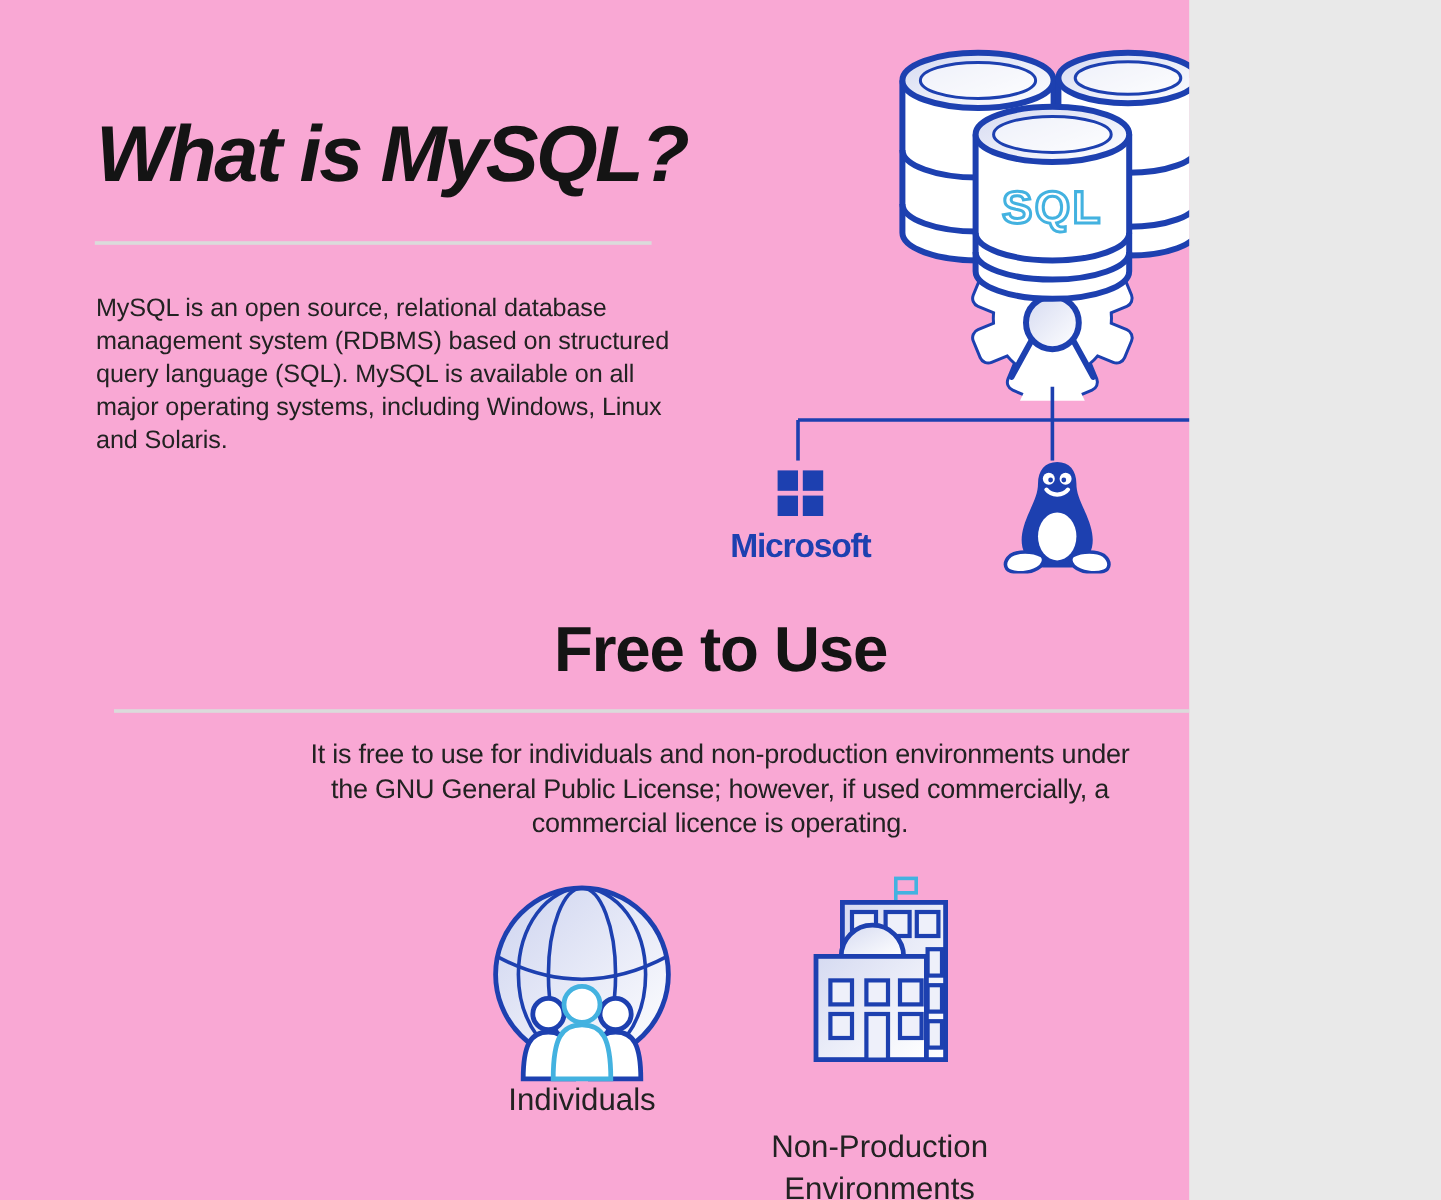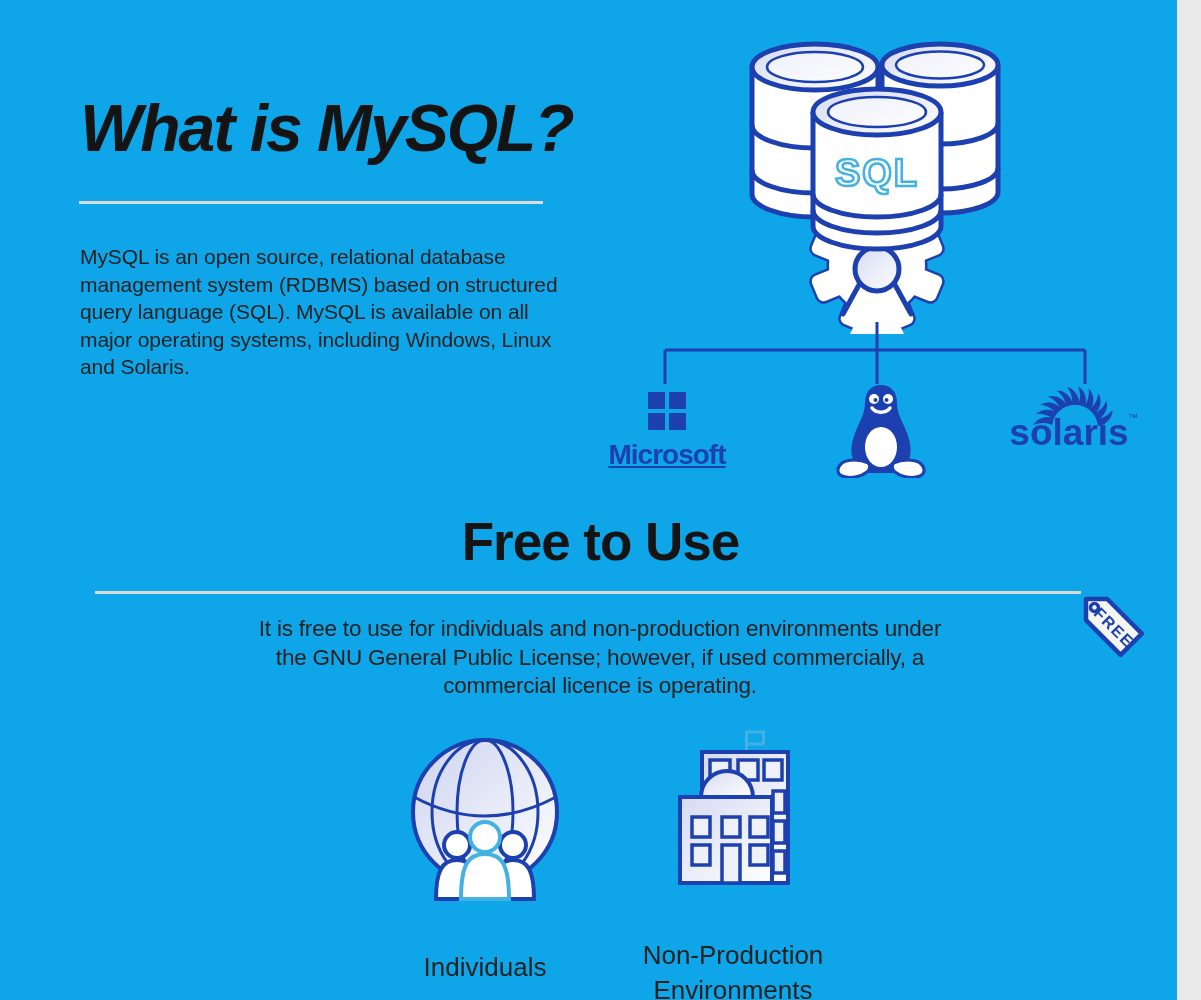--- a/index.html
+++ b/index.html
@@ -1,19 +1,19 @@
 <!DOCTYPE html>
 <html><head>
 <meta charset="utf-8">
 <style>
   * { margin:0; padding:0; box-sizing:border-box; }
   html,body { background:#e9e9e9; }
   .page {
-    position:relative; width:1177px; height:1000px;
-    background:#0ea5e9; overflow:hidden;
+    position:relative; width:991px; height:1000px;
+    background:#f9a8d4; overflow:hidden;
     font-family:"Liberation Sans", sans-serif;
     color:#1f1f1f;
   }
   .abs { position:absolute; }
 
   
   .title {
     left:80px; top:86px; width:600px;
     font-size:66px; font-weight:bold; font-style:italic;
     letter-spacing:-2px; color:#141414; line-height:1.3;
@@ -33,27 +33,27 @@
   .rule-free { left:95px; top:591px; width:986px; }
   .desc-2 {
     left:255px; top:615px; width:690px; text-align:center;
     font-size:22.5px; line-height:28.5px; letter-spacing:-0.2px; color:#222;
   }
 
   
   .ms-block { left:599px; top:392px; width:136px; text-align:center; }
   .ms-squares { display:grid; grid-template-columns:17px 17px; gap:4px; width:38px; margin:0 auto; }
   .ms-squares span { width:17px; height:17px; background:#1d40b0; display:block; }
-  .ms-word { margin-top:9px; font-size:28px; font-weight:bold; letter-spacing:-1px; color:#1d40b0;text-decoration:underline; }
+  .ms-word { margin-top:9px; font-size:28px; font-weight:bold; letter-spacing:-1px; color:#1d40b0; }
 
   
   .item-label {
     text-align:center; font-size:26px; line-height:35px; color:#222;
   }
-  .label-individuals { left:405px; top:950px; width:160px; }
+  .label-individuals { left:405px; top:899px; width:160px; }
   .label-nonprod    { left:633px; top:938px; width:200px; }
   svg { display:block; }
 </style>
 </head>
 <body>
 
 <div class="page">
 
   <section>
     <h1 class="abs title">What is MySQL?</h1>

